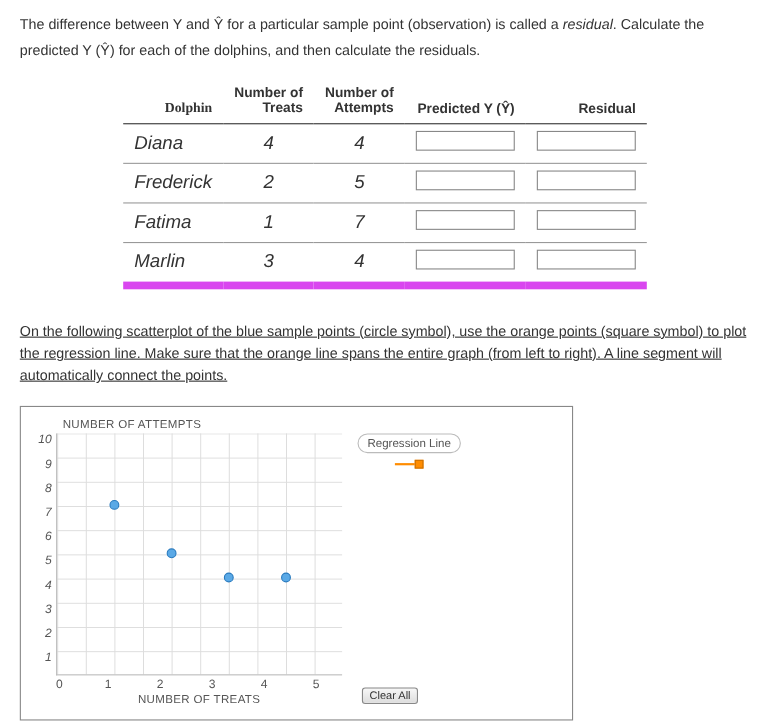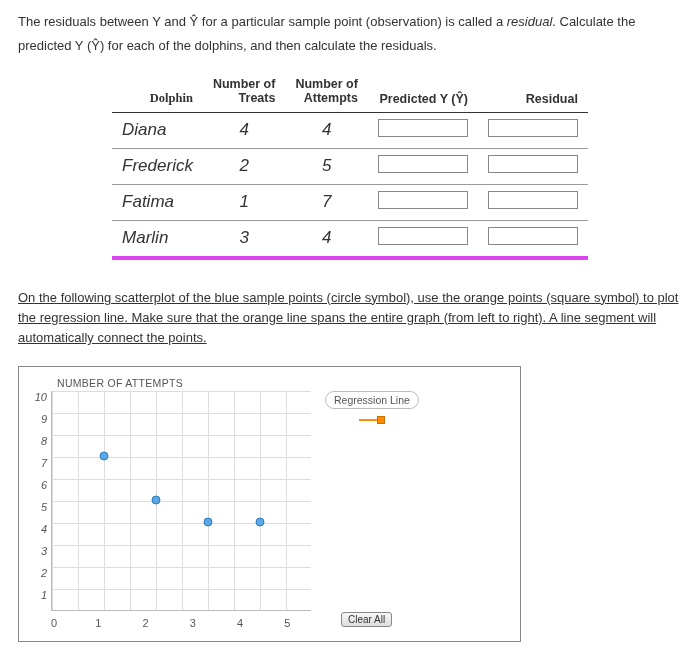--- a/index.html
+++ b/index.html
@@ -25,21 +25,21 @@
     }
     th.left { text-align: right; font-family: Liberation Serif, serif; }
     td {
       font-size: 17px;
       padding: 6px 10px;
       border-bottom: 1px solid #999;
       text-align: center;
       font-style: italic;
     }
     td.left { text-align: left; }
-    tr:last-child td { border-bottom: 4px solid #d946ef; }
+    tr:last-child td { border-bottom: 7px solid #d946ef; }
     .input-cell {
       width: 90px;
       height: 18px;
       border: 1px solid #888;
       background: #fff;
       display: inline-block;
     }
     .para2 { margin: 10px 0 18px; line-height: 1.55; text-decoration: underline; }
     .chart-box {
       border: 1px solid #888;
@@ -132,40 +132,40 @@
       text-align: center;
       width: 260px;
       margin-left: 22px;
       margin-top: 2px;
     }
     .bottom-row {
       display: flex;
       align-items: flex-end;
     }
     .clear-wrap {
-      margin-left: 30px;
+      margin-left: 18px;
       margin-bottom: 2px;
     }
     .clear-btn {
       font-size: 10px;
       padding: 1px 6px;
       border: 1px solid #888;
       border-radius: 3px;
       background: linear-gradient(#f7f7f7,#ddd);
       color: #333;
       cursor: pointer;
     }
     .th-stack { line-height: 1.15; }
   </style>
 </head>
 <body>
 
 <div class="intro">
   <p>
-    <span>The residuals between Y and </span><span>Ŷ</span><span> for a particular sample point (observation) is called a </span><em>residual</em><span>. Calculate the</span>
+    <span>The difference between Y and </span><span>Ŷ</span><span> for a particular sample point (observation) is called a </span><em>residual</em><span>. Calculate the</span>
   </p>
   <p>
     <span>predicted Y (</span><span>Ŷ</span><span>) for each of the dolphins, and then calculate the residuals.</span>
   </p>
 </div>
 
 <div class="table-wrap">
   <table>
     <thead>
       <tr>
@@ -254,18 +254,19 @@
   <div class="bottom-row">
     <div>
       <div class="x-ticks">
         <span>0</span>
         <span>1</span>
         <span>2</span>
         <span>3</span>
         <span>4</span>
         <span>5</span>
       </div>
+      <div class="x-label">NUMBER OF TREATS</div>
     </div>
     <div class="clear-wrap">
       <button class="clear-btn">Clear All</button>
     </div>
   </div>
 </div>
 
 </body></html>

